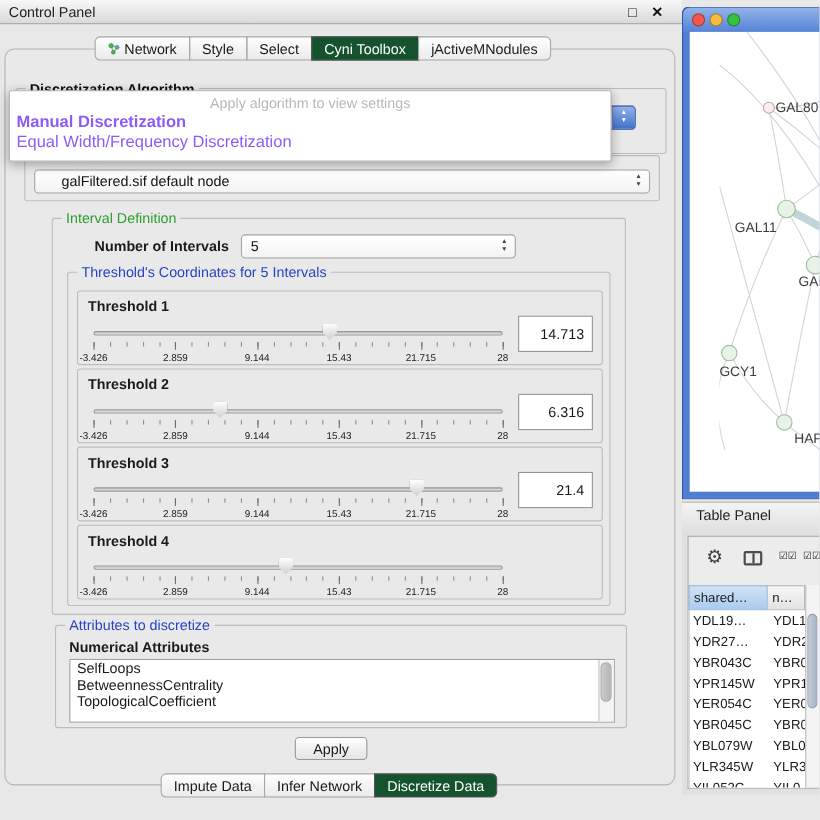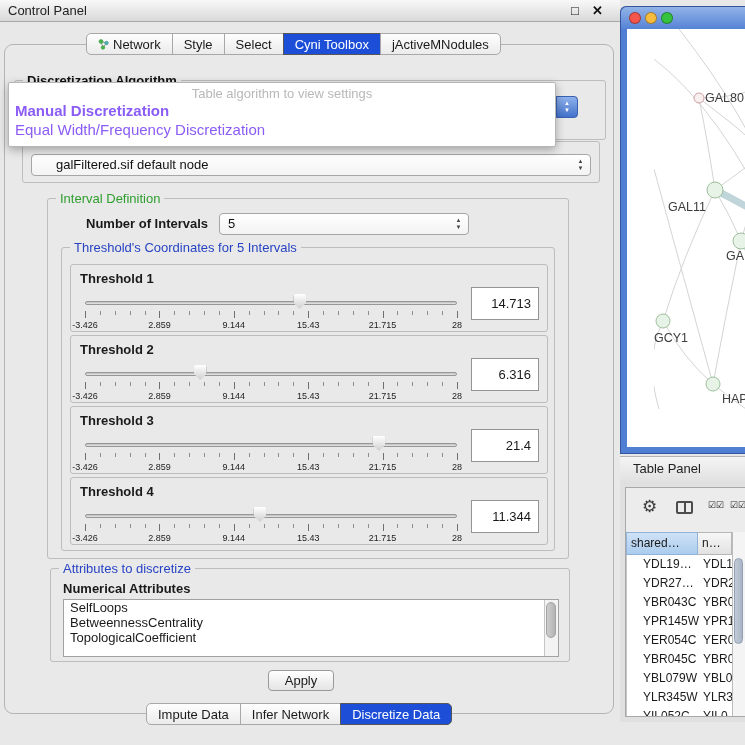--- a/index.html
+++ b/index.html
@@ -16,21 +16,21 @@
   
   .cpanel-border{position:absolute;left:4px;top:44px;width:610px;height:670px;border:1px solid #b4b4b4;border-radius:9px;background:#e9e9e9;}
 
   
   .tabbar{position:absolute;display:flex;z-index:6;}
   .tabbar-top{left:86px;top:33px;}
   .tabbar-bottom{left:146px;top:703px;}
   .tab{height:22px;display:flex;align-items:center;gap:4px;padding:0 11px;font-size:13px;background:linear-gradient(#fefefe,#ebebeb);border:1px solid #a8a8a8;margin-left:-1px;color:#1a1a1a;white-space:nowrap;}
   .tab:first-child{border-radius:5px 0 0 5px;margin-left:0;}
   .tab:last-child{border-radius:0 5px 5px 0;}
-  .tab.selected{background:#1d4ed8;color:#fff;border-color:#565656;}
+  .tab.selected{background:#14532d;color:#fff;border-color:#565656;}
 
   
   .group{position:absolute;border:1px solid #bdbdbd;border-radius:3px;z-index:2;}
   .group-title{position:absolute;top:-8px;left:8px;background:#e9e9e9;padding:0 4px;font-size:13px;white-space:nowrap;}
   .gt-bold{font-weight:bold;color:#111;}
   .gt-green{color:#2f9e2f;}
   .gt-blue{color:#2743c4;}
 
   .disc-group{left:14px;top:80px;width:592px;height:60px;}
 
@@ -101,21 +101,21 @@
   .checks-icon{position:absolute;top:12px;font-size:9px;color:#2a2a2a;white-space:nowrap;}
   .checks-1{left:82px;}
   .checks-2{left:104px;}
   .thead{position:absolute;left:0;top:44px;right:13px;height:23px;display:flex;}
   .th-cell{font-size:12px;line-height:21px;padding-left:4px;overflow:hidden;white-space:nowrap;}
   .th-c1{width:72px;background:linear-gradient(#cfe2f6,#abccee);border:1px solid #8fb2d8;}
   .th-c2{flex:1;background:linear-gradient(#f7f7f7,#e2e2e2);border:1px solid #b6b6b6;border-left:none;}
   .tbody{position:absolute;left:0;top:67px;right:13px;bottom:0;background:#fff;overflow:hidden;border-left:1px solid #c6c6c6;}
   .trow{display:flex;height:19px;background:#fff;}
   .tcell{font-size:12px;line-height:19px;white-space:nowrap;overflow:hidden;}
-  .c1{width:72px;padding-left:16px;}
+  .c1{width:72px;padding-left:3px;}
   .c2{flex:1;padding-left:4px;}
   .tp-scrollbar{position:absolute;right:0;top:44px;bottom:0;width:13px;background:#f4f4f4;border-left:1px solid #bcbcbc;}
   .tp-scroll-thumb{position:absolute;left:1px;top:26px;width:9px;height:86px;background:linear-gradient(90deg,#c2cbd8,#a9b5c6);border:1px solid #93a0b4;border-radius:5px;}
 </style>
 </head>
 <body>
 
 <div class="titlebar">
   <span class="titlebar-title">Control Panel</span>
   <span class="win-icon min-icon">□</span>
@@ -151,21 +151,21 @@
   </div>
 
 <div class="group disc-group">
   <span class="group-title gt-bold">Discretization Algorithm</span>
 </div>
 <div class="algo-combo">
   <span class="combo-cap"></span>
 </div>
 
 <div class="popup">
-  <div class="popup-prompt">Table algorithm to view settings</div>
+  <div class="popup-prompt">Apply algorithm to view settings</div>
   <div>
       <div class="popup-option emph">Manual Discretization</div>
       <div class="popup-option">Equal Width/Frequency Discretization</div>
     </div>
 </div>
 
 <div class="group td-group">
   <span class="group-title">Table Data</span>
   <div class="combo td-combo">
     <span>galFiltered.sif default node</span>
@@ -374,21 +374,20 @@
             </div>
             <div class="ticklabels">
               <span class="tick-label" style="left:0%">-3.426</span>
               <span class="tick-label" style="left:20%">2.859</span>
               <span class="tick-label" style="left:40%">9.144</span>
               <span class="tick-label" style="left:60%">15.43</span>
               <span class="tick-label" style="left:80%">21.715</span>
               <span class="tick-label" style="left:100%">28</span>
             </div>
           </div>
-          <div class="value-box">11.344</div>
         </div>
       </div>
   </div>
 </div>
 
 <div class="group attr-group">
   <span class="group-title gt-blue">Attributes to discretize</span>
   <span class="attr-label">Numerical Attributes</span>
   <div class="listbox">
     <div>

